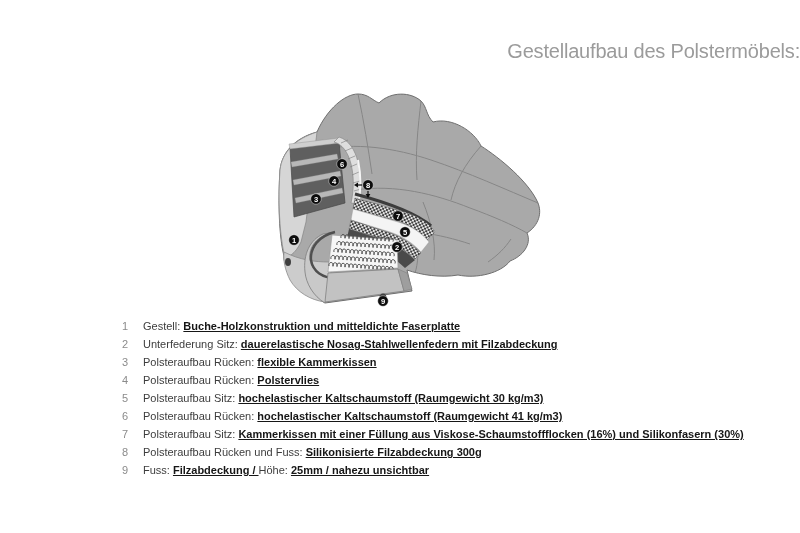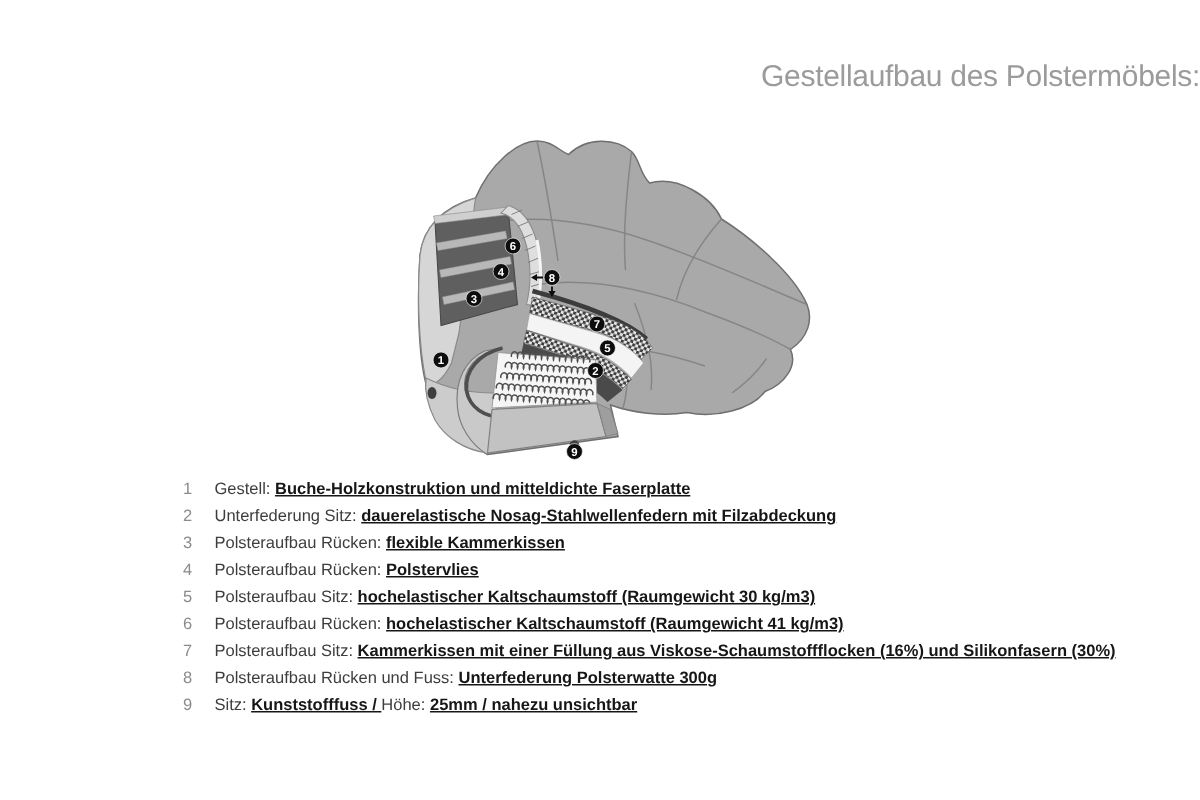--- a/index.html
+++ b/index.html
@@ -192,19 +192,19 @@
     <div class="list-item">
       <span class="num">6</span>
       <span class="txt"><span class="seg-r">Polsteraufbau Rücken: </span><span class="seg-b">hochelastischer Kaltschaumstoff (Raumgewicht 41 kg/m3)</span></span>
     </div>
     <div class="list-item">
       <span class="num">7</span>
       <span class="txt"><span class="seg-r">Polsteraufbau Sitz: </span><span class="seg-b">Kammerkissen mit einer Füllung aus Viskose-Schaumstoffflocken (16%) und Silikonfasern (30%)</span></span>
     </div>
     <div class="list-item">
       <span class="num">8</span>
-      <span class="txt"><span class="seg-r">Polsteraufbau Rücken und Fuss: </span><span class="seg-b">Unterfederung Polsterwatte 300g</span></span>
+      <span class="txt"><span class="seg-r">Polsteraufbau Rücken und Fuss: </span><span class="seg-b">Silikonisierte Filzabdeckung 300g</span></span>
     </div>
     <div class="list-item">
       <span class="num">9</span>
-      <span class="txt"><span class="seg-r">Sitz: </span><span class="seg-b">Kunststofffuss / </span><span class="seg-r">Höhe: </span><span class="seg-b">25mm / nahezu unsichtbar</span></span>
+      <span class="txt"><span class="seg-r">Fuss: </span><span class="seg-b">Filzabdeckung / </span><span class="seg-r">Höhe: </span><span class="seg-b">25mm / nahezu unsichtbar</span></span>
     </div>
   </div>
 
 </body></html>

